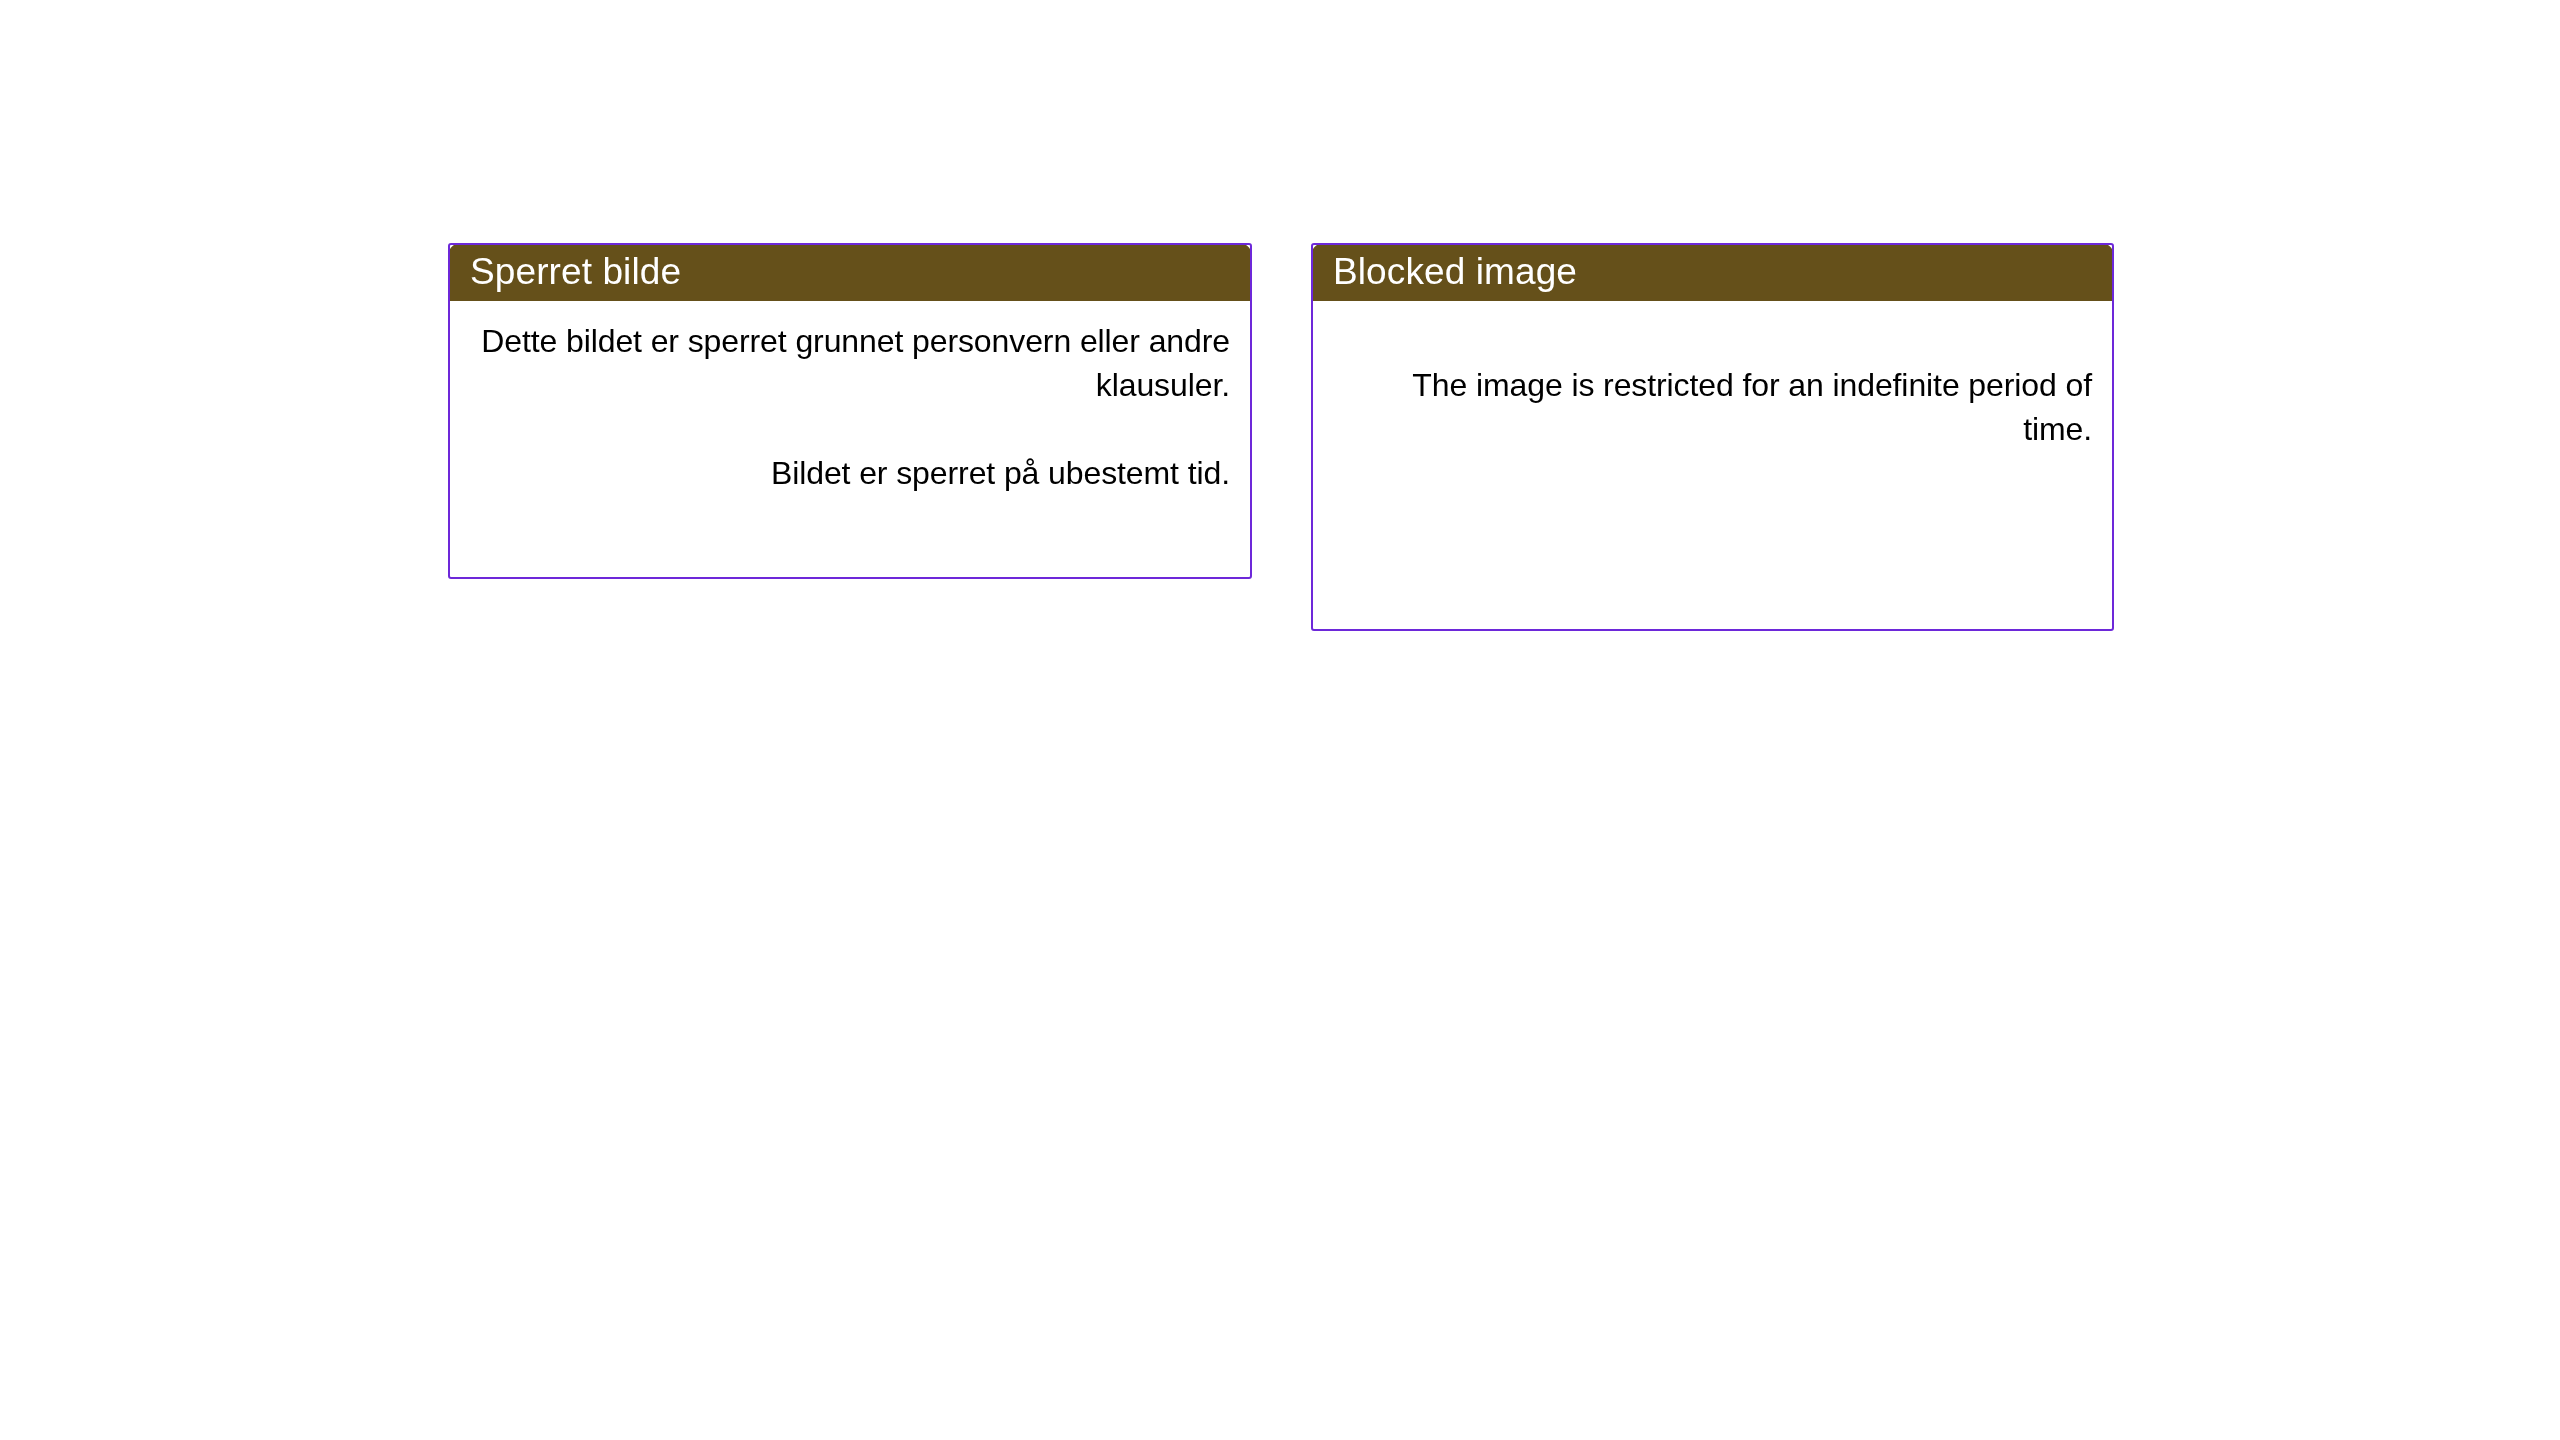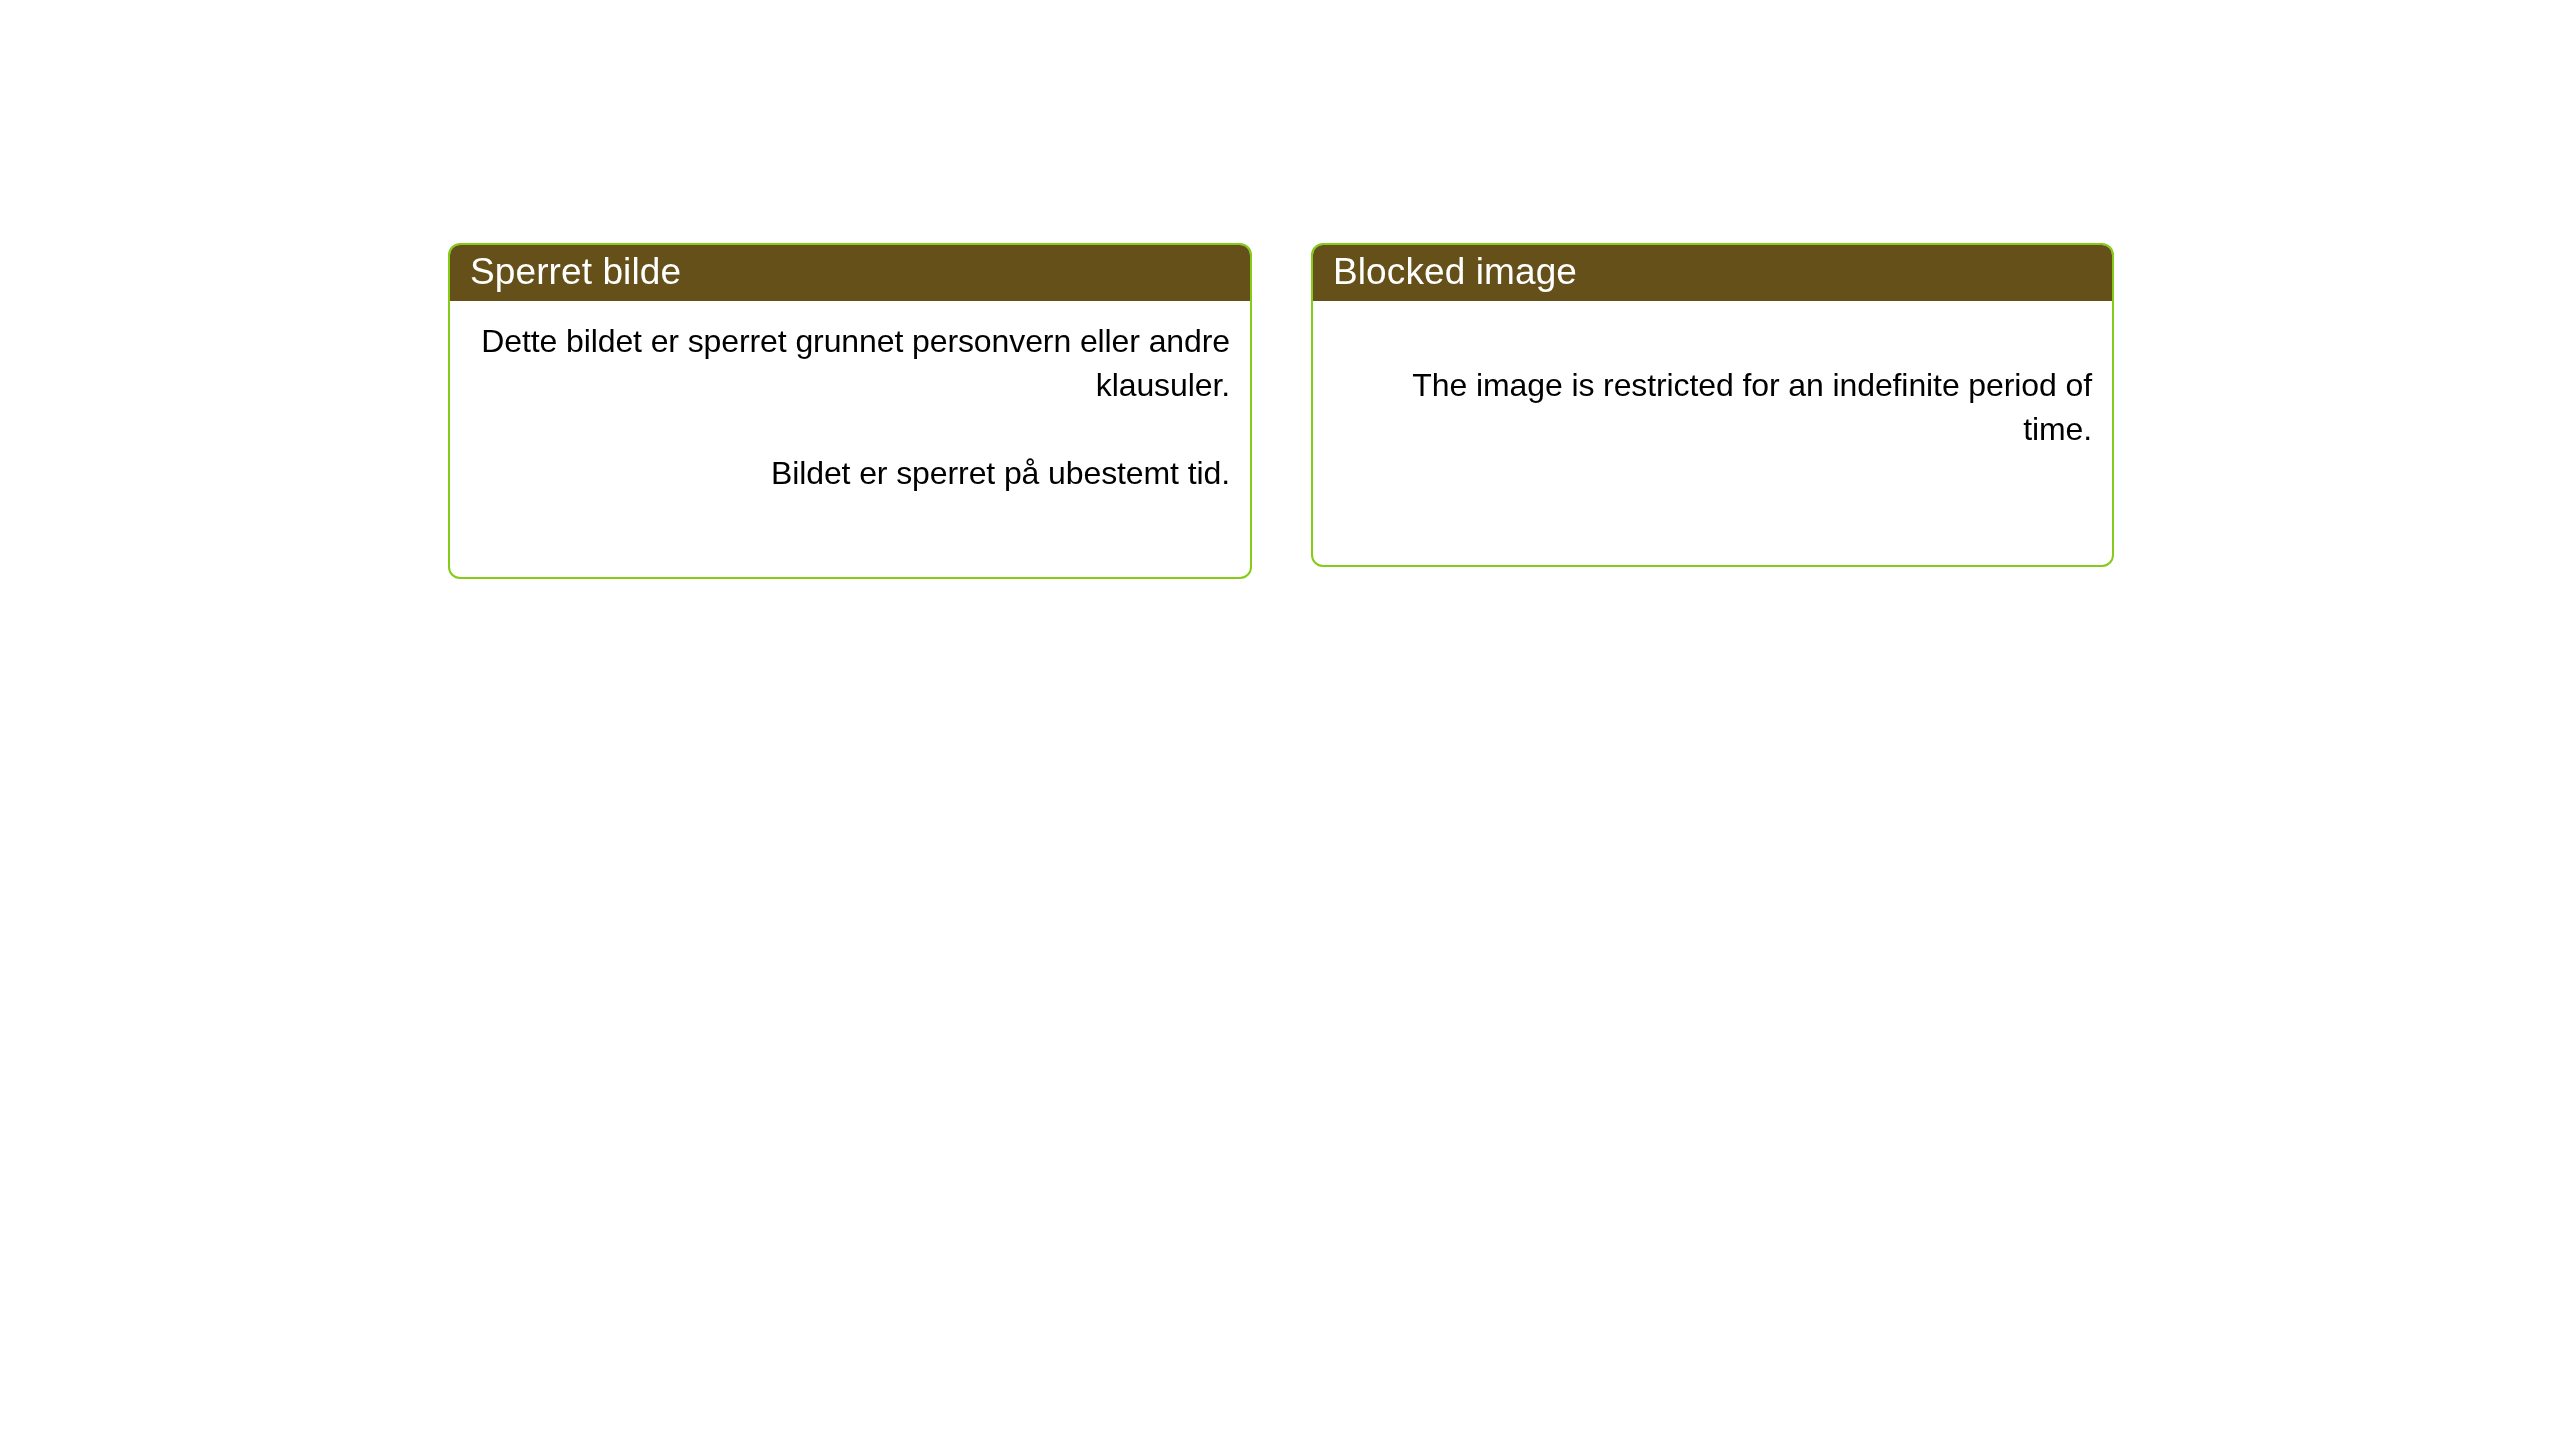--- a/index.html
+++ b/index.html
@@ -22,37 +22,37 @@
     left: 0;
     top: 0;
     width: 2560px;
     height: 1440px;
   }
 
   .notice-card {
     position: absolute;
     box-sizing: border-box;
     background: #ffffff;
-    border: 2px solid #84cc16;
-    border-radius: 12px;
+    border: 2px solid #6d28d9;
+    border-radius: 3px;
     overflow: hidden;
   }
 
   #card-blocked-no {
     left: 448px;
     top: 243px;
     width: 804px;
     height: 336px;
   }
 
   #card-blocked-en {
     left: 1311px;
     top: 243px;
     width: 803px;
-    height: 324px;
+    height: 388px;
   }
 
   .card-header {
     box-sizing: border-box;
     height: 58px;
     background: #65501a;
     display: flex;
     align-items: center;
     padding: 0 0 0 22px;
     margin: -2px -2px 0 -2px;

